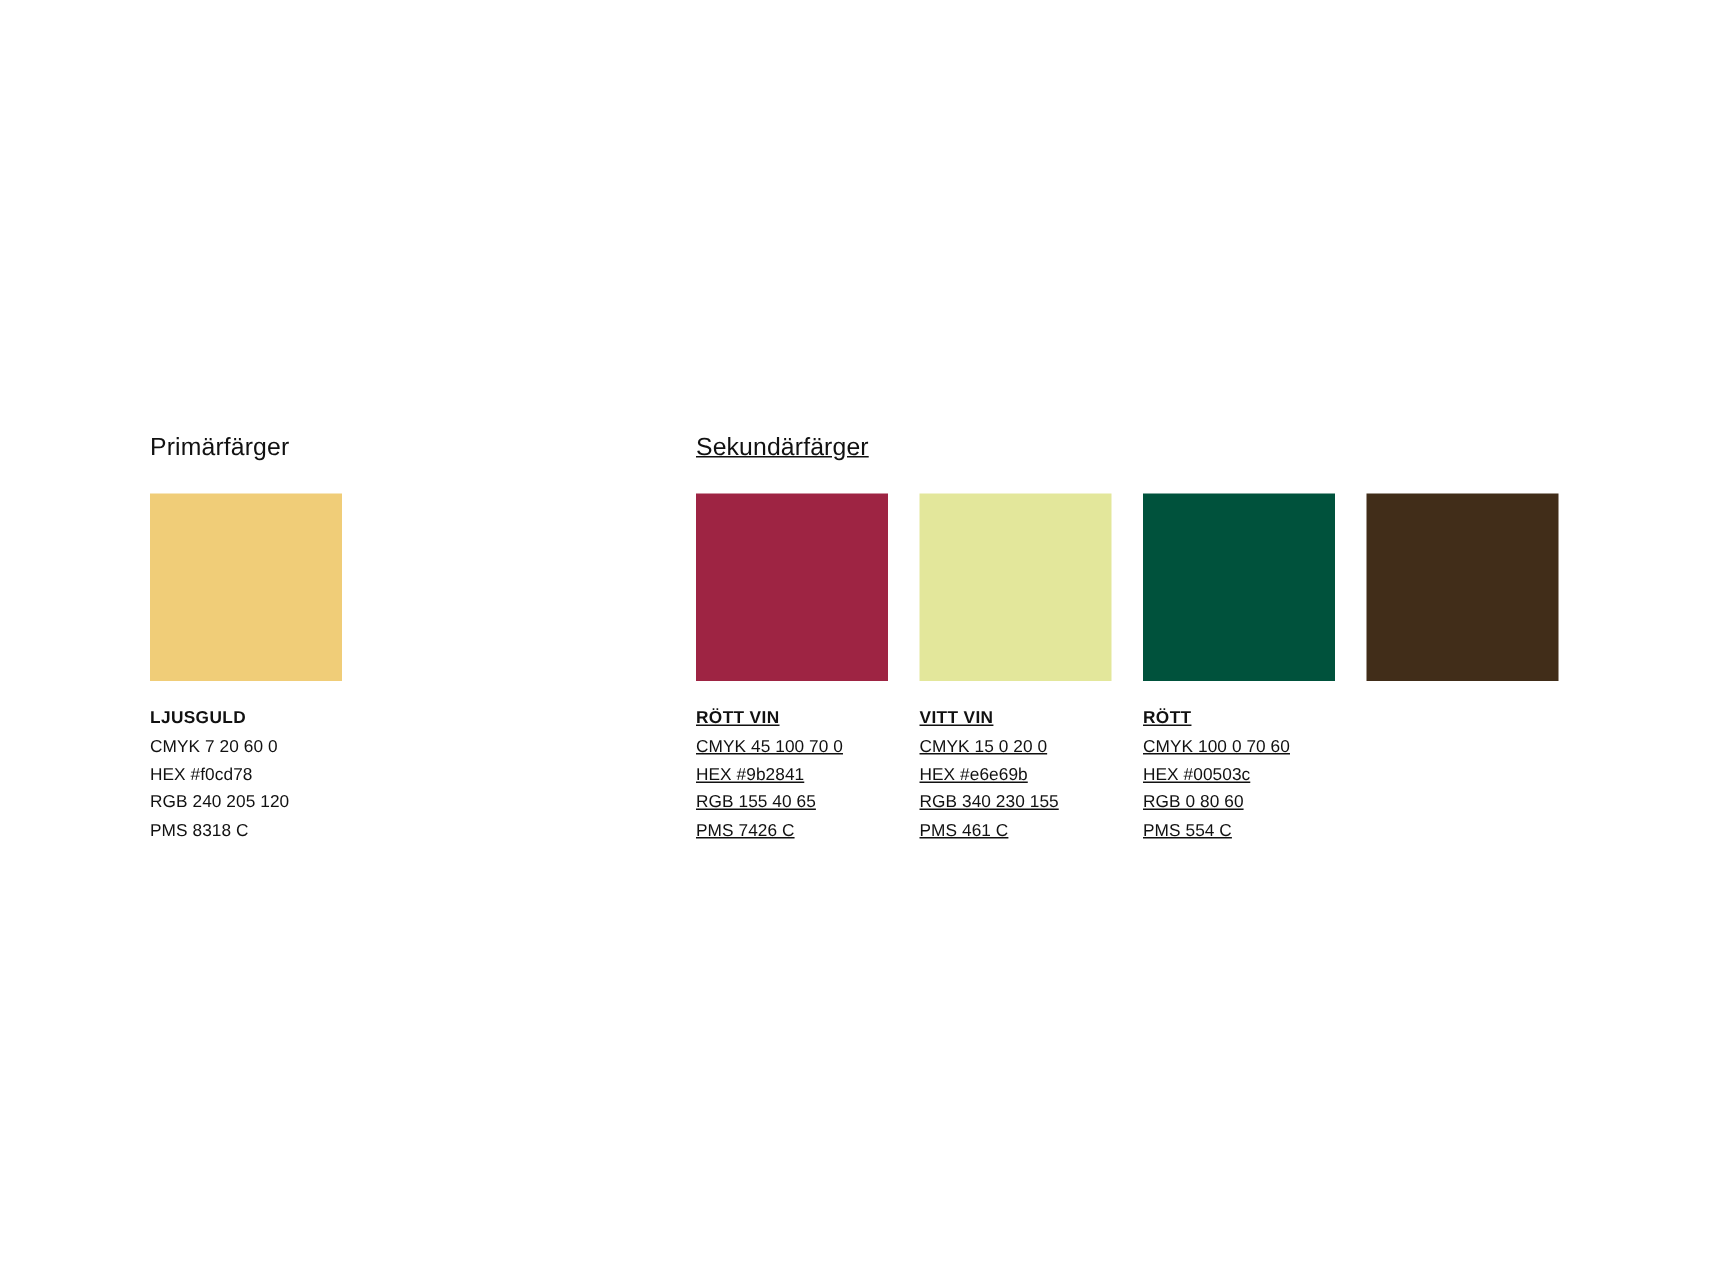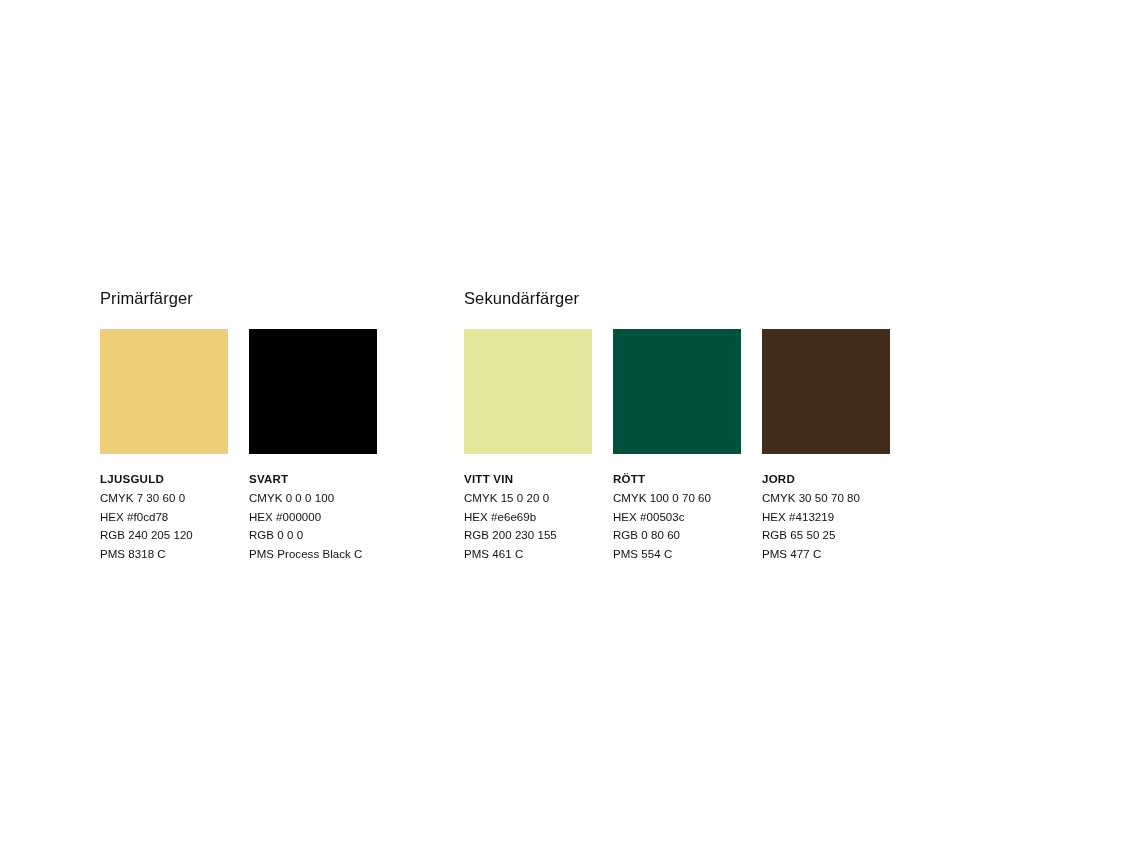--- a/index.html
+++ b/index.html
@@ -35,20 +35,21 @@
     flex: 0 0 277px;
   }
   
   .group-gap {
     width: 87px;
     flex: 0 0 87px;
   }
   .group-secondary {
     width: 576px;
     flex: 0 0 576px;
+    text-decoration: underline;
   }
 
   .group-heading {
     font-size: 16.5px;
     font-weight: 400;
     letter-spacing: 0.1px;
     line-height: 20px;
     margin: 0 0 21px 0;
     color: #111111;
     white-space: nowrap;
@@ -103,78 +104,71 @@
   <div class="groups">
 
     <div class="group-primary">
       <h2 class="group-heading">Primärfärger</h2>
       <div class="swatch-row">
 
         <div class="swatch-col">
           <div class="swatch-chip" style="background-color: rgb(240, 205, 120);"></div>
           <div class="swatch-info">
             <div class="swatch-name">LJUSGULD</div>
-            <div class="swatch-line">CMYK 7 30 60 0</div>
+            <div class="swatch-line">CMYK 7 20 60 0</div>
             <div class="swatch-line">HEX #f0cd78</div>
             <div class="swatch-line">RGB 240 205 120</div>
             <div class="swatch-line">PMS 8318 C</div>
           </div>
         </div>
 
-        <div class="swatch-col">
-          <div class="swatch-chip" style="background-color: rgb(0, 0, 0);"></div>
-          <div class="swatch-info">
-            <div class="swatch-name">SVART</div>
-            <div class="swatch-line">CMYK 0 0 0 100</div>
-            <div class="swatch-line">HEX #000000</div>
-            <div class="swatch-line">RGB 0 0 0</div>
-            <div class="swatch-line">PMS Process Black C</div>
-          </div>
-        </div>
 
       </div>
     </div>
 
     <div class="group-gap"></div>
 
     <div class="group-secondary">
       <h2 class="group-heading">Sekundärfärger</h2>
       <div class="swatch-row">
 
+        <div class="swatch-col">
+          <div class="swatch-chip" style="background-color: rgb(158, 36, 67);"></div>
+          <div class="swatch-info">
+            <div class="swatch-name">RÖTT VIN</div>
+            <div class="swatch-line">CMYK 45 100 70 0</div>
+            <div class="swatch-line">HEX #9b2841</div>
+            <div class="swatch-line">RGB 155 40 65</div>
+            <div class="swatch-line">PMS 7426 C</div>
+          </div>
+        </div>
 
         <div class="swatch-col">
           <div class="swatch-chip" style="background-color: rgb(227, 231, 155);"></div>
           <div class="swatch-info">
             <div class="swatch-name">VITT VIN</div>
             <div class="swatch-line">CMYK 15 0 20 0</div>
             <div class="swatch-line">HEX #e6e69b</div>
-            <div class="swatch-line">RGB 200 230 155</div>
+            <div class="swatch-line">RGB 340 230 155</div>
             <div class="swatch-line">PMS 461 C</div>
           </div>
         </div>
 
         <div class="swatch-col">
           <div class="swatch-chip" style="background-color: rgb(0, 82, 60);"></div>
           <div class="swatch-info">
             <div class="swatch-name">RÖTT</div>
             <div class="swatch-line">CMYK 100 0 70 60</div>
             <div class="swatch-line">HEX #00503c</div>
             <div class="swatch-line">RGB 0 80 60</div>
             <div class="swatch-line">PMS 554 C</div>
           </div>
         </div>
 
         <div class="swatch-col">
           <div class="swatch-chip" style="background-color: rgb(65, 45, 25);"></div>
-          <div class="swatch-info">
-            <div class="swatch-name">JORD</div>
-            <div class="swatch-line">CMYK 30 50 70 80</div>
-            <div class="swatch-line">HEX #413219</div>
-            <div class="swatch-line">RGB 65 50 25</div>
-            <div class="swatch-line">PMS 477 C</div>
-          </div>
         </div>
 
       </div>
     </div>
 
   </div>
 </div>
 
 </body></html>

